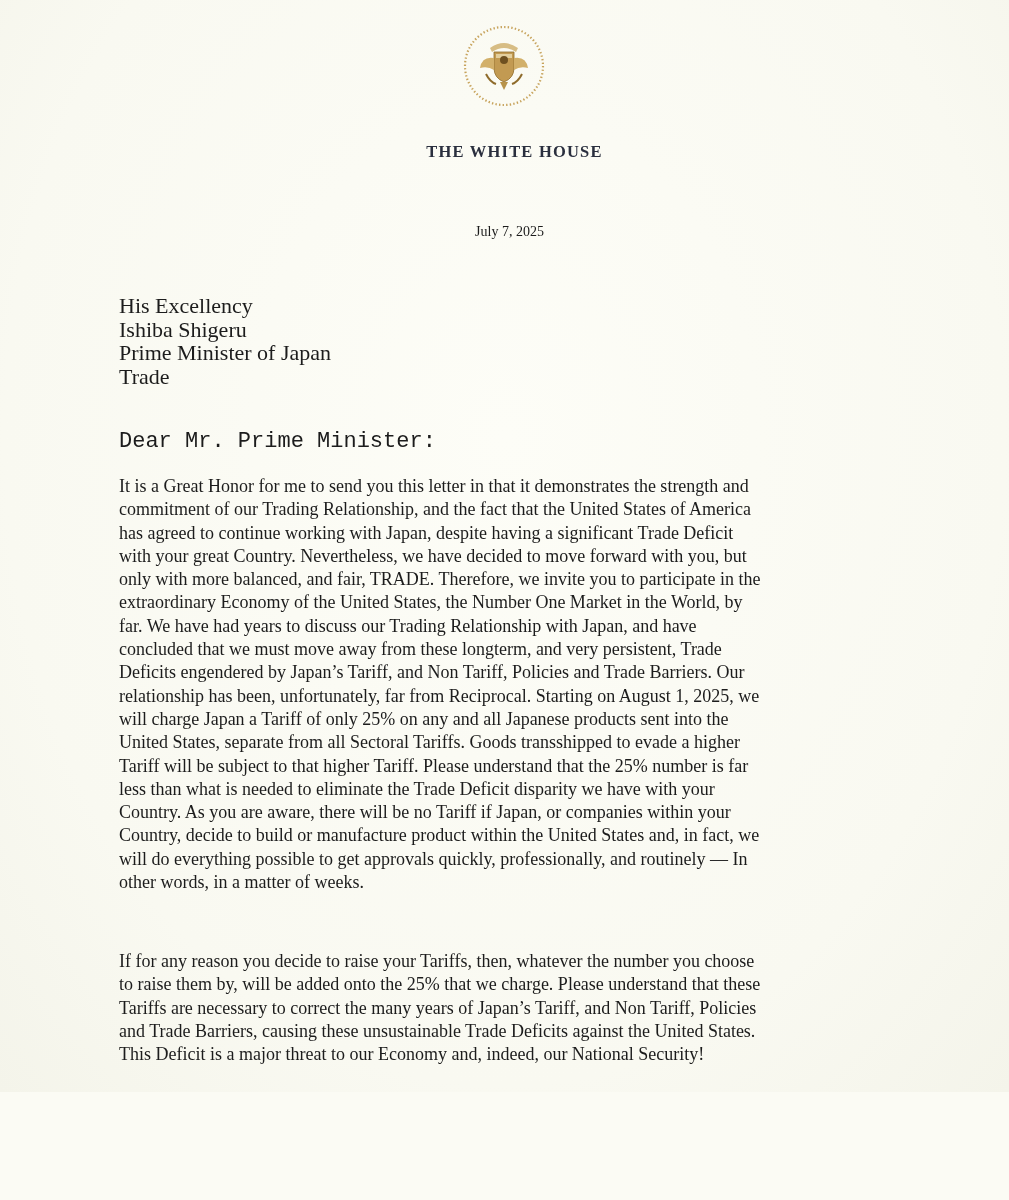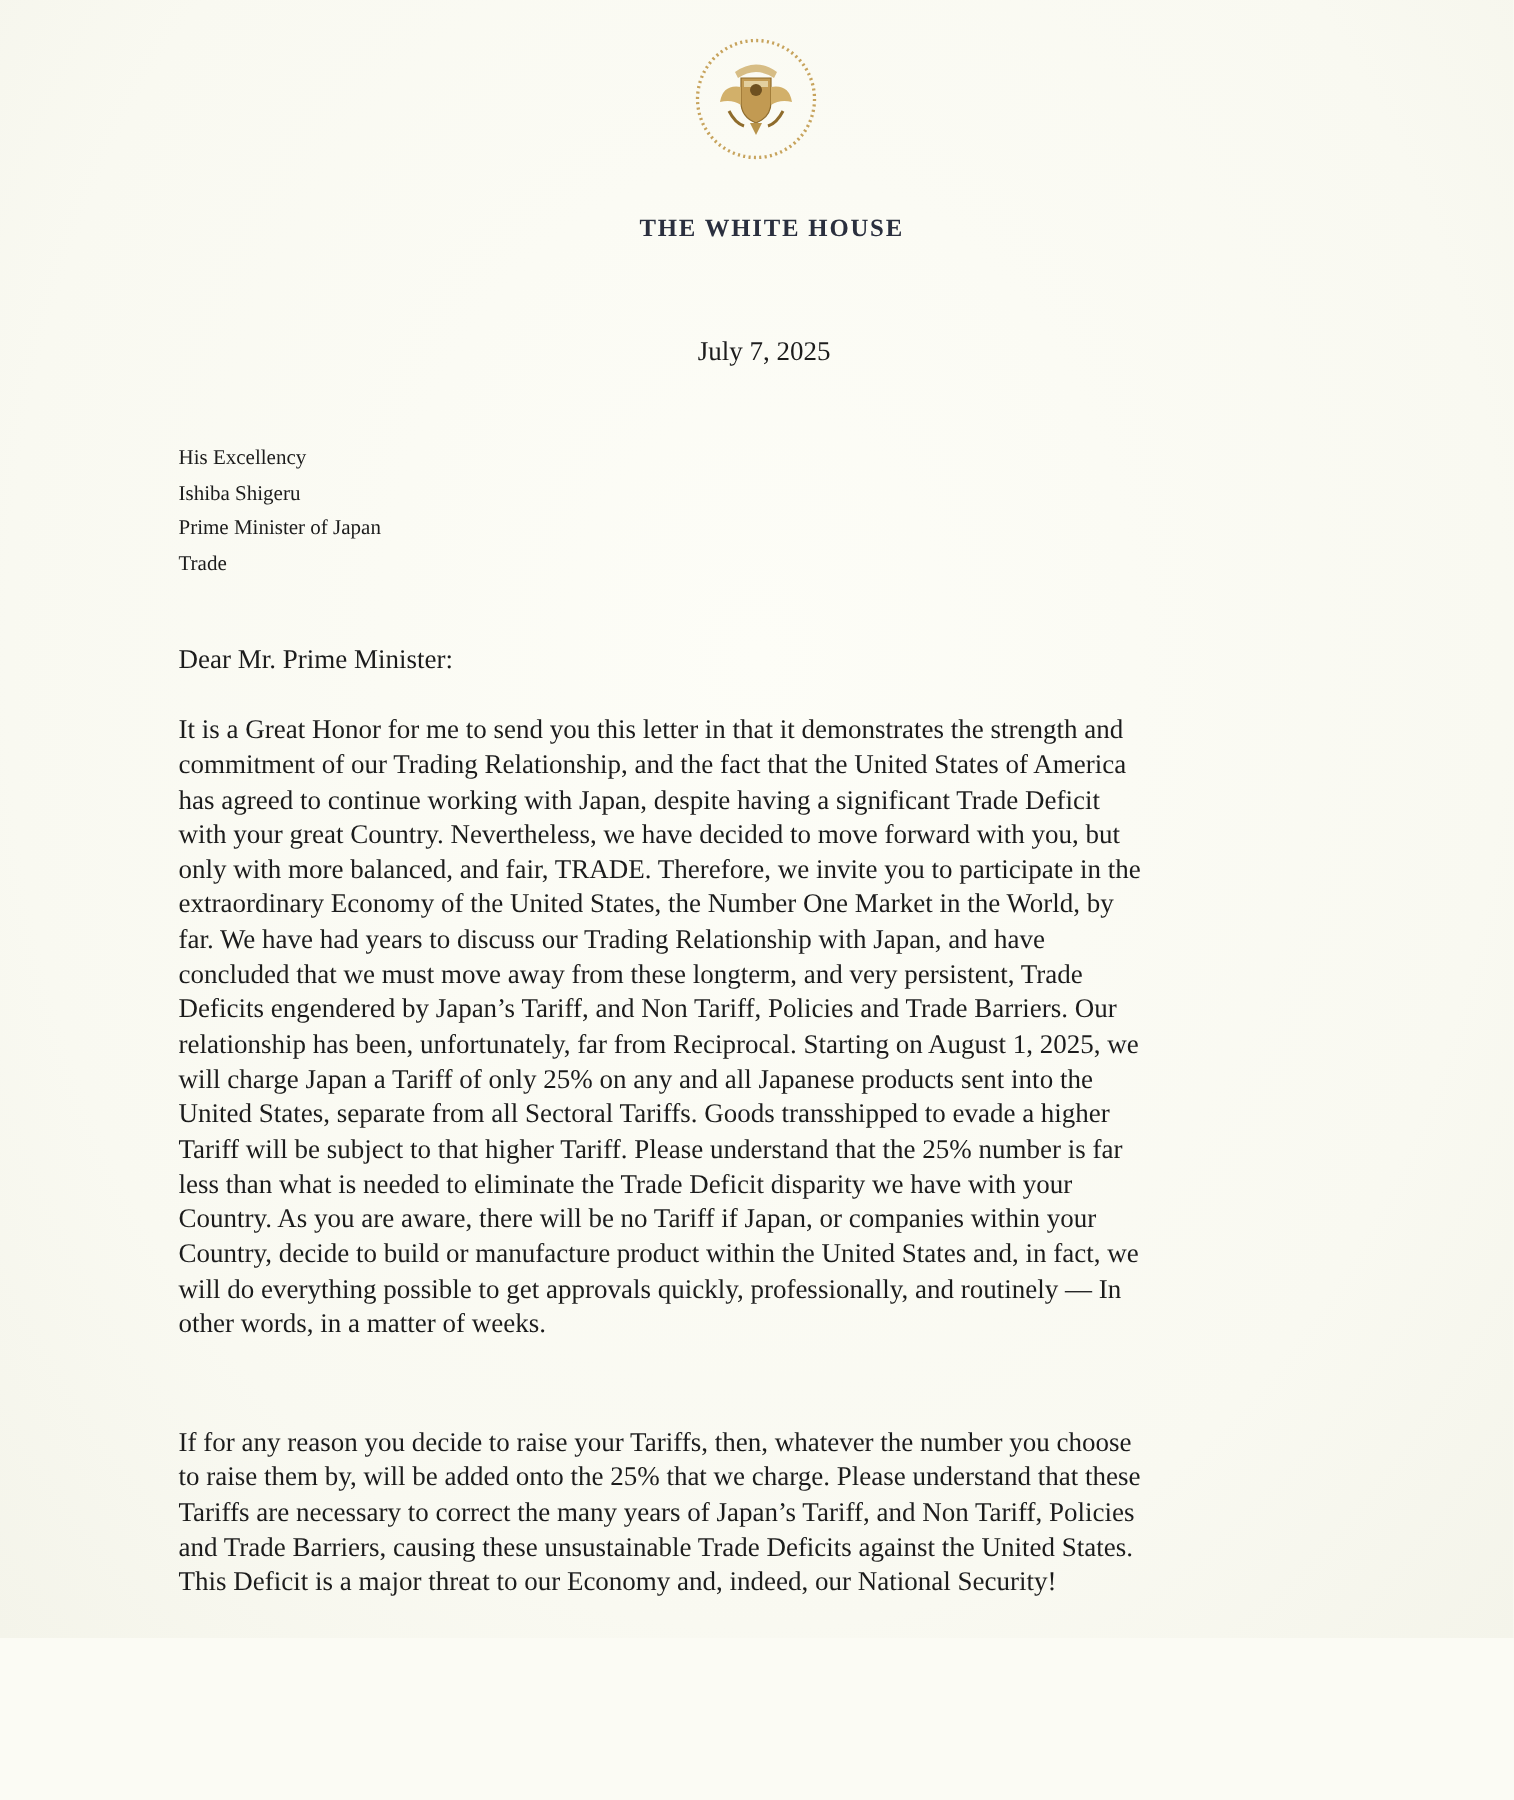--- a/index.html
+++ b/index.html
@@ -53,37 +53,38 @@
       color: #2a2f3e;
       padding-left: 10px;
       box-sizing: border-box;
     }
     .date {
       position: absolute;
       top: 224px;
       left: 0;
       width: 1009px;
       text-align: center;
-      font-size: 18px;
+      font-size: 14px;
       padding-left: 10px;
       box-sizing: border-box;
     }
     .address {
       position: absolute;
       top: 294px;
       left: 119px;
-      font-size: 14px;
+      font-size: 22px;
       line-height: 23.5px;
     }
     .address div { white-space: nowrap; }
     .salutation {
       position: absolute;
       top: 429px;
       left: 119px;
-      font-size: 18px;
+      font-size: 22px;
+      font-family: Liberation Mono, monospace;
     }
     .para {
       position: absolute;
       left: 119px;
       width: 780px;
       font-size: 18px;
       line-height: 23.3px;
     }
     .para .ln {
       white-space: nowrap;

